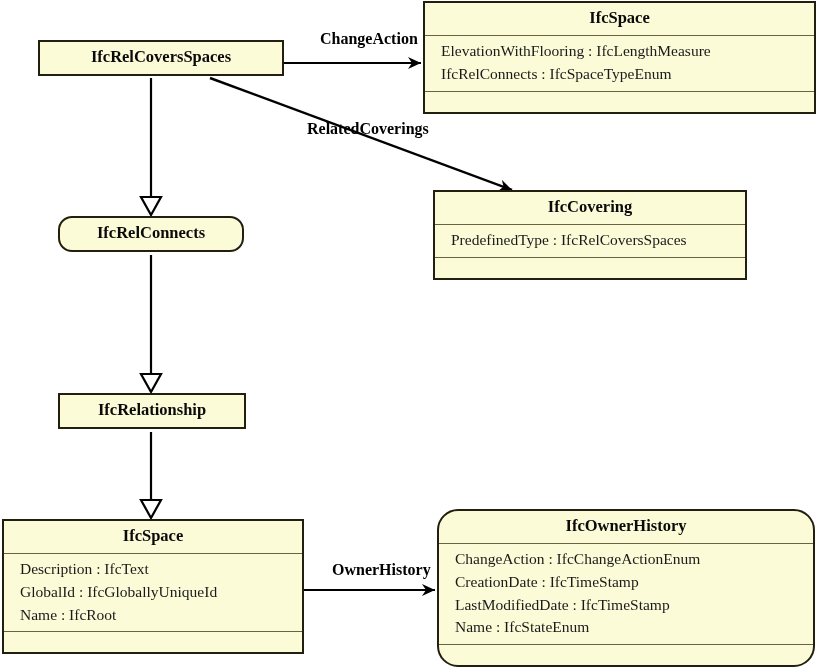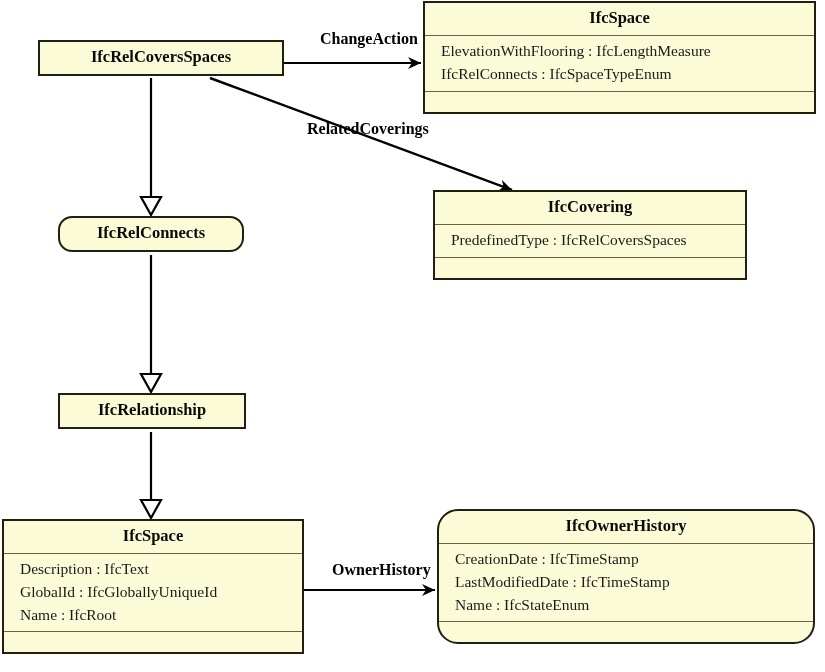--- a/index.html
+++ b/index.html
@@ -160,20 +160,21 @@
       <div class="uml-attr">Description : IfcText</div>
       <div class="uml-attr">GlobalId : IfcGloballyUniqueId</div>
       <div class="uml-attr">Name : IfcRoot</div>
     </div>
     <div class="uml-compartment empty"></div>
   </div>
 
   <div class="uml-class" id="box-ifcownerhistory">
     <div class="uml-title">IfcOwnerHistory</div>
     <div class="uml-compartment">
+      <div class="uml-attr">ChangeAction : IfcChangeActionEnum</div>
       <div class="uml-attr">CreationDate : IfcTimeStamp</div>
       <div class="uml-attr">LastModifiedDate : IfcTimeStamp</div>
       <div class="uml-attr">Name : IfcStateEnum</div>
     </div>
     <div class="uml-compartment empty"></div>
   </div>
 
 </div>
 
 </body></html>

